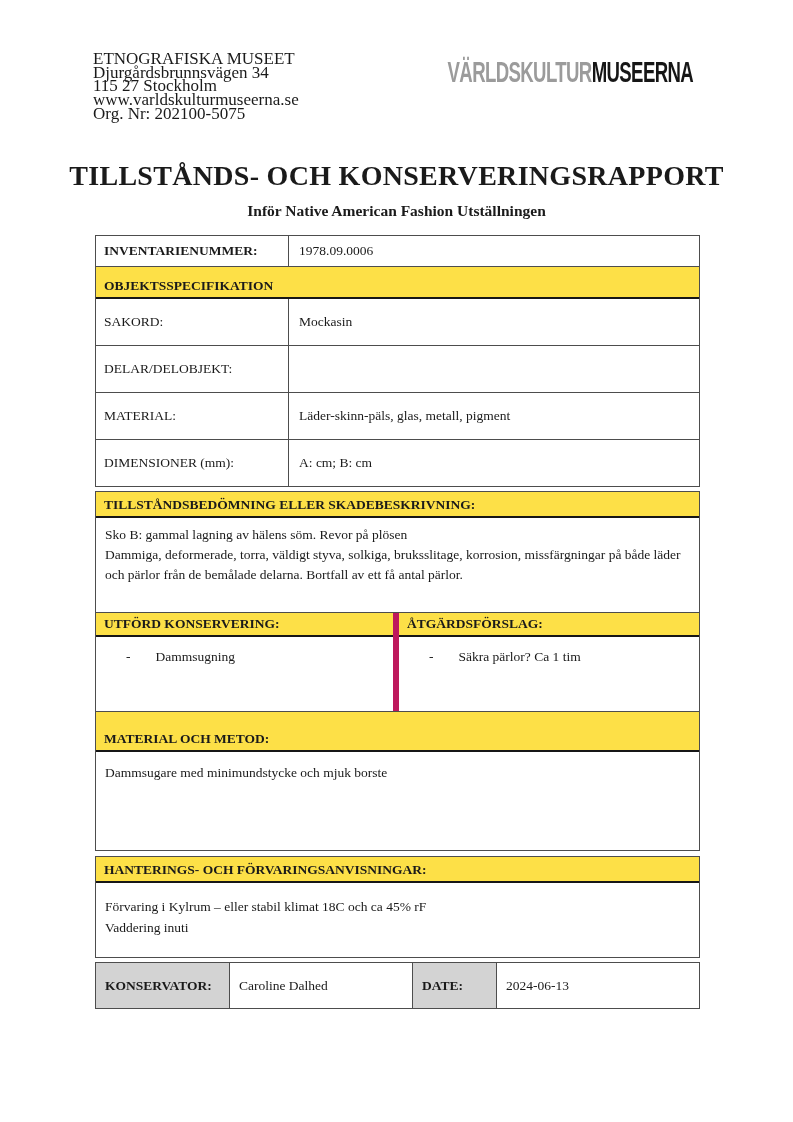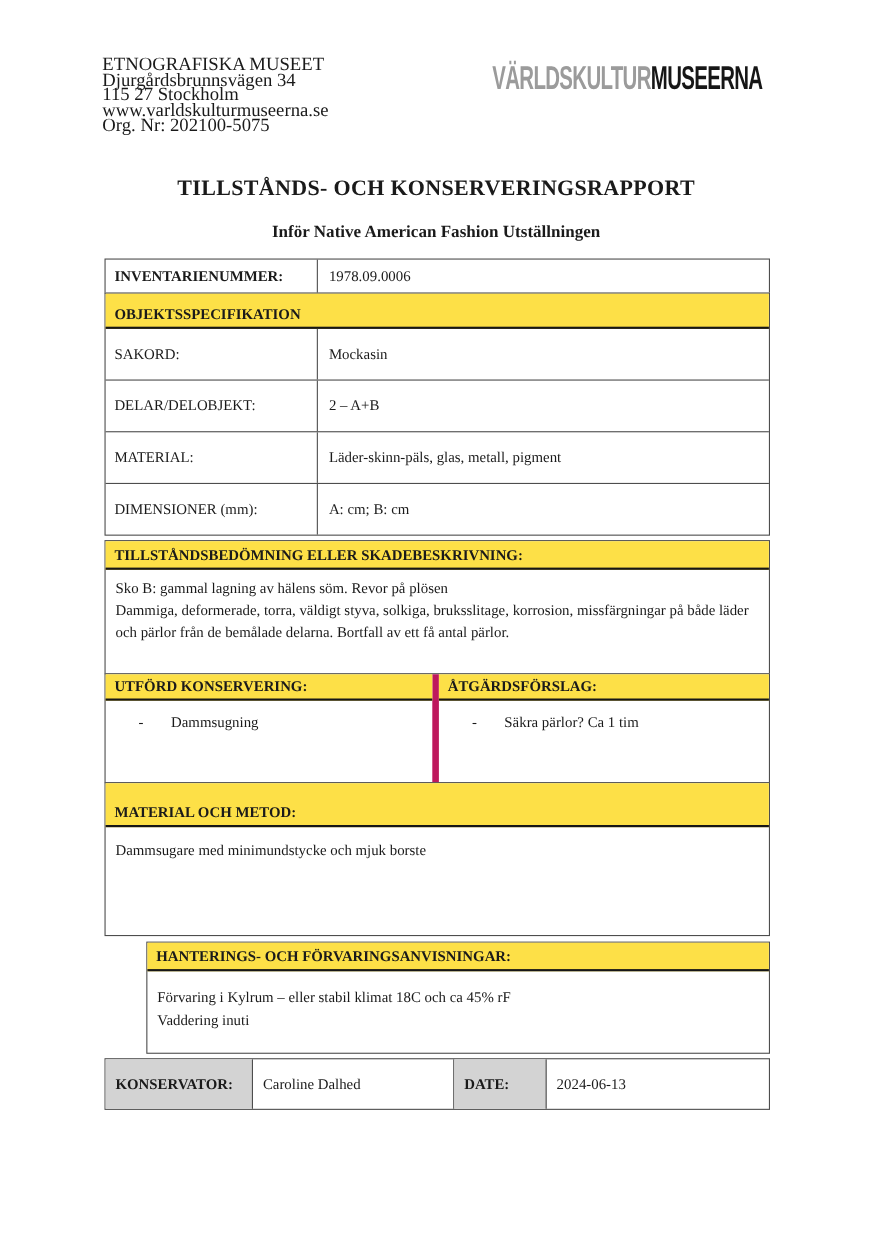--- a/index.html
+++ b/index.html
@@ -23,21 +23,21 @@
     font-weight: 700; font-size: 30px; line-height: 30px;
     letter-spacing: -1px; white-space: nowrap;
     transform: scaleX(0.62); transform-origin: 100% 50%;
   }
   .logo .lg1 { color: #9b9b9b; }
   .logo .lg2 { color: #161616; }
 
   
   .doc-title {
     position: absolute; left: 0; top: 160px; width: 793px;
-    text-align: center; font-weight: 700; font-size: 20px;
+    text-align: center; font-weight: 700; font-size: 28px;
     letter-spacing: 0.3px;
   }
   .doc-subtitle {
     position: absolute; left: 0; top: 202px; width: 793px;
     text-align: center; font-weight: 700; font-size: 15.5px;
   }
 
   
   .form { position: absolute; left: 95px; top: 235px; width: 605px; font-size: 13.5px; }
   .sec { border: 1px solid #4d4d4d; background: #fff; }
@@ -82,21 +82,21 @@
   .bullet-line .dash { margin-left: 30px; }
   .bullet-line .btxt { margin-left: 25px; }
   .sec-two .colbody { height: 74px; }
 
   
   .sec-met { margin-top: -1px; }
   .sec-met .grayrow { height: 40px; }
   .sec-met .bodycell { height: 98px; padding: 11px 10px 0 9px; line-height: 20px; }
 
   
-  .sec-hand { margin-top: 5px; margin-left: 38px; }
+  .sec-hand { margin-top: 5px; }
   .sec-hand .grayrow { height: 26px; }
   .sec-hand .bodycell { height: 74px; padding: 13px 10px 0 9px; line-height: 21px; }
 
   
   .sec-sign { margin-top: 4px; height: 47px; display: flex; }
   .sec-sign > div { display: flex; align-items: center; padding-left: 9px; }
   .sign-lbl { background: #d3d3d3; font-weight: 700; border-right: 1px solid #4d4d4d; }
   .c1 { width: 134px; flex: 0 0 134px; }
   .c2 { width: 183px; flex: 0 0 183px; border-right: 1px solid #4d4d4d; }
   .c3 { width: 84px; flex: 0 0 84px; }
@@ -130,21 +130,20 @@
   </div>
 
   <div class="sec sec-obj">
     <div class="grayrow">OBJEKTSSPECIFIKATION</div>
     <div class="cellrow">
       <div class="lbl normal">SAKORD:</div>
       <div class="val">Mockasin</div>
     </div>
     <div class="cellrow">
       <div class="lbl normal">DELAR/DELOBJEKT:</div>
-      <div class="val">2 – A+B</div>
     </div>
     <div class="cellrow">
       <div class="lbl normal">MATERIAL:</div>
       <div class="val">Läder-skinn-päls, glas, metall, pigment</div>
     </div>
     <div class="cellrow">
       <div class="lbl normal">DIMENSIONER (mm):</div>
       <div class="val">A: cm; B: cm</div>
     </div>
   </div>

